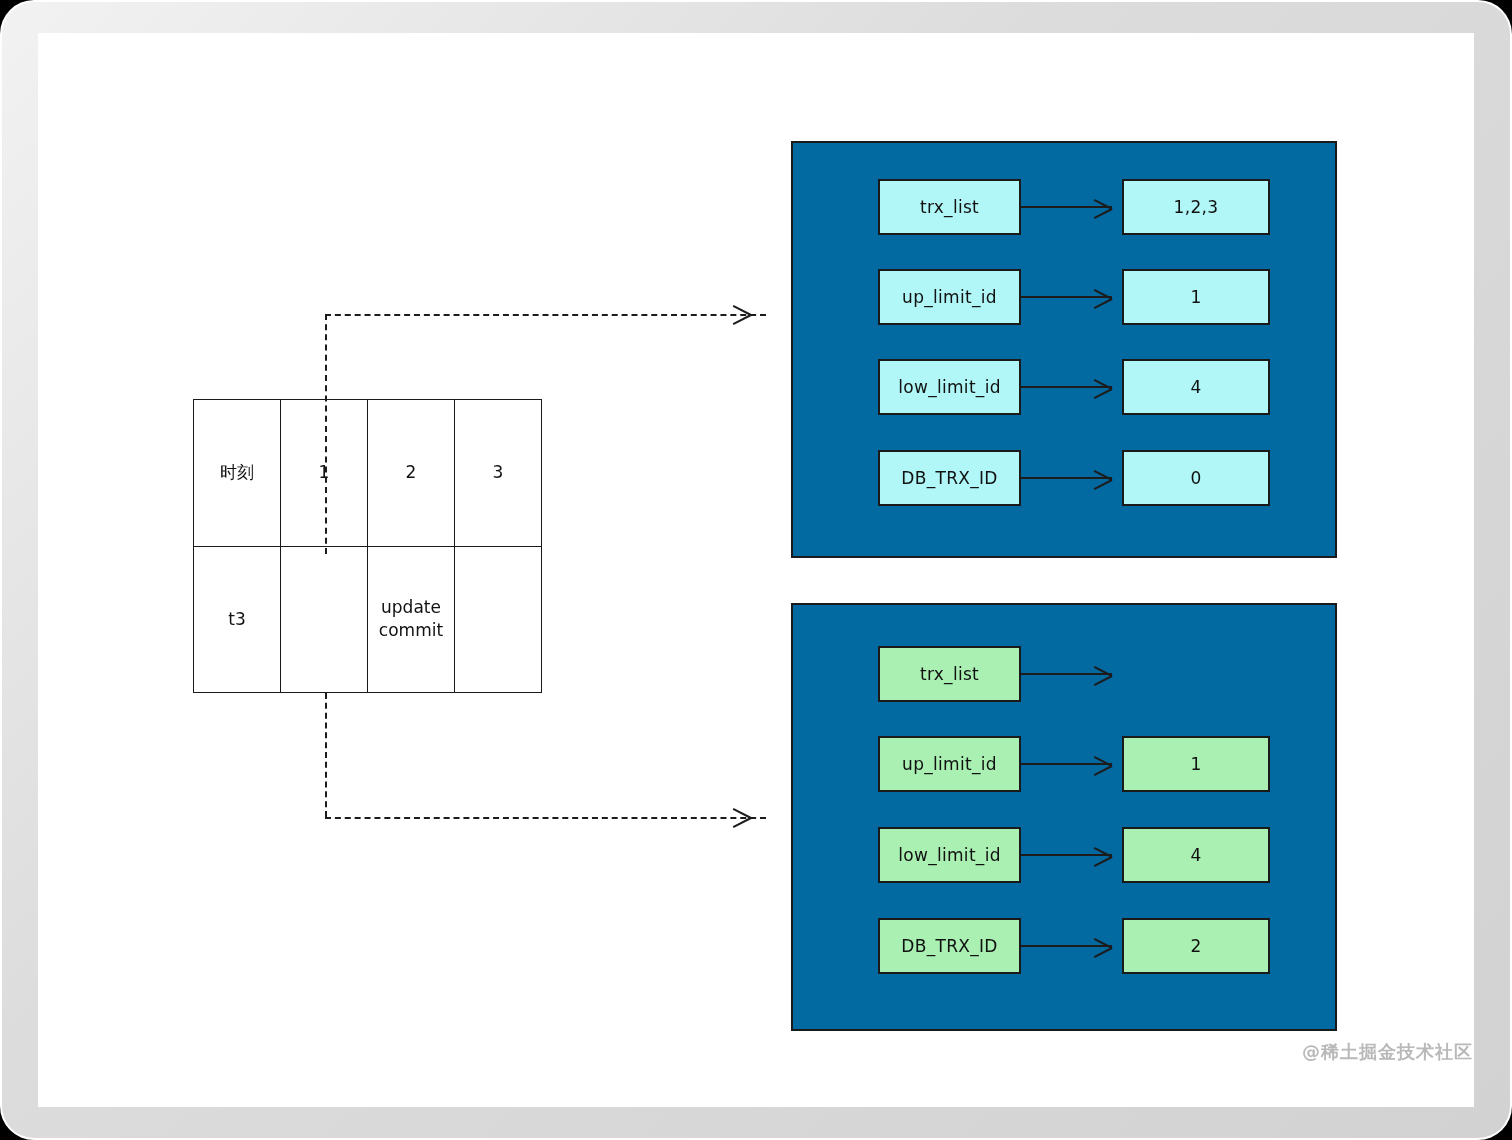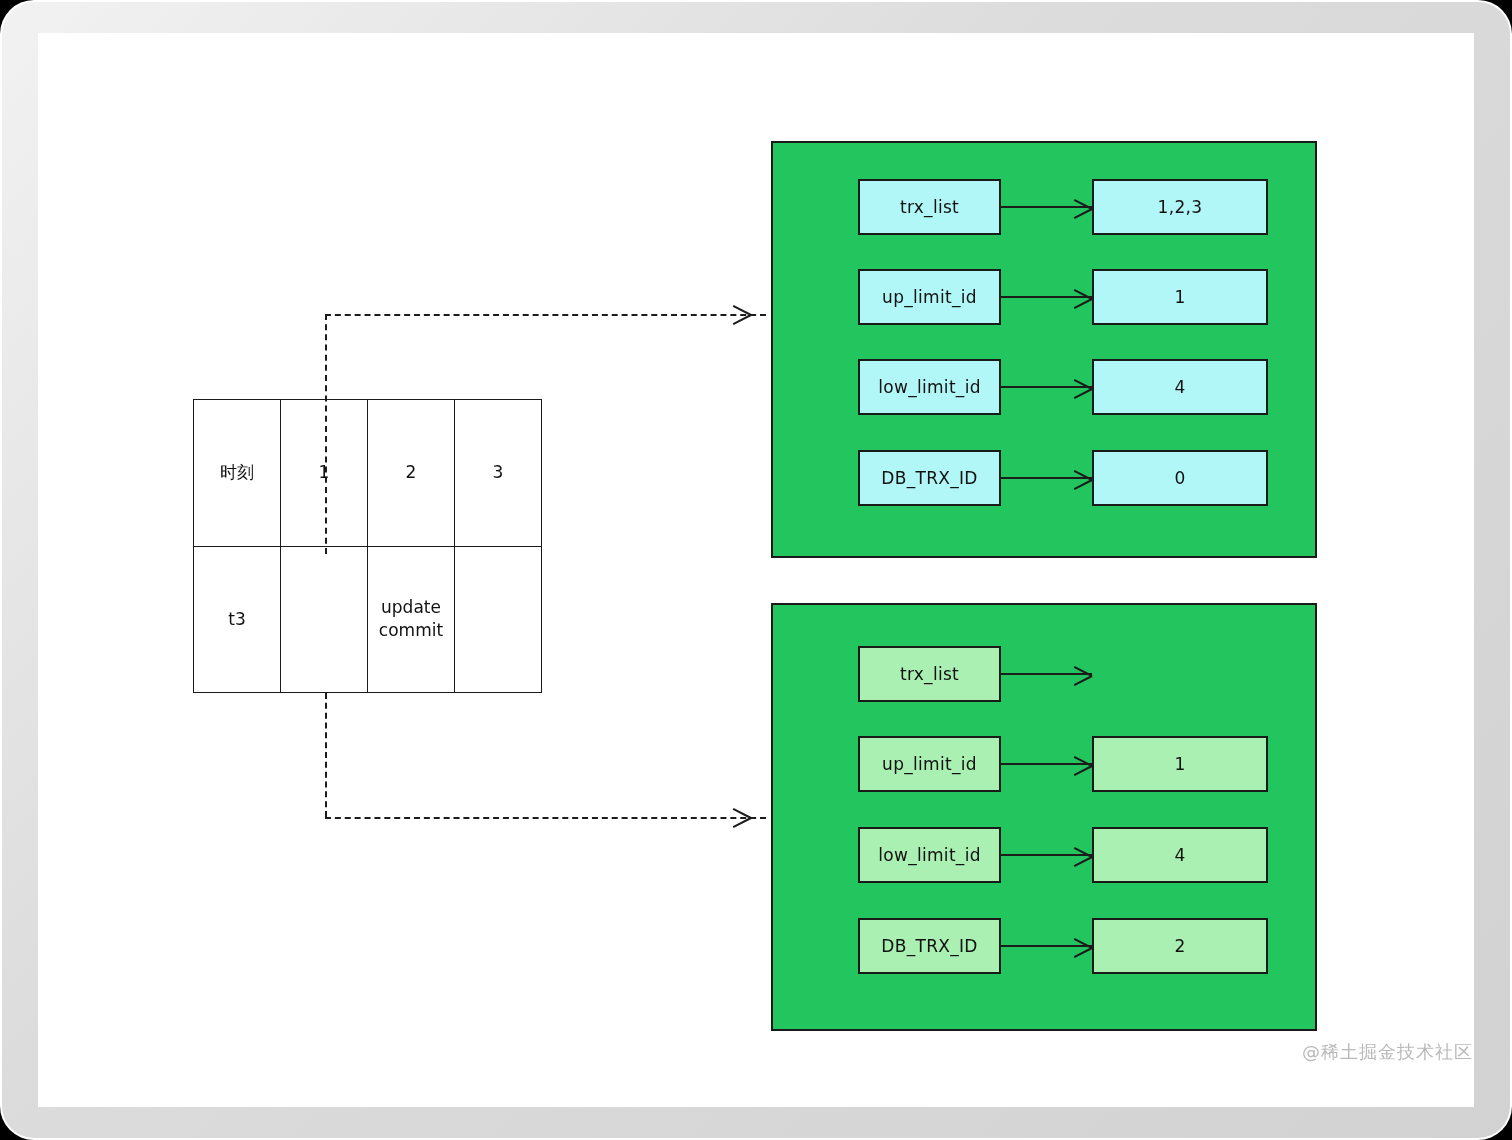--- a/index.html
+++ b/index.html
@@ -92,22 +92,23 @@
     border-top: 2.2px solid #1c1c1c;
     transform-origin: right center;
   }
   .arrowhead::before { right: 0; top: 0; transform: rotate(-27deg); }
   .arrowhead::after  { right: 0; top: 0; transform: rotate(27deg); }
 
   
   .panel {
     position: absolute;
     border: 2.4px solid #1a1a1a;
-    background: #22c55e;
+    background: #0369a1;
     box-sizing: border-box;
+    margin-left: 20px;
   }
   #panel-top    { left: 771px; top: 141px;  width: 546px; height: 417px; }
   #panel-bottom { left: 771px; top: 603px;  width: 546px; height: 428px; }
 
   .kv-row {
     position: absolute;
     left: 0; right: 0;
     height: 56px;
   }
   .kv-key, .kv-val {
@@ -118,21 +119,21 @@
     box-sizing: border-box;
     display: flex;
     align-items: center;
     justify-content: center;
     font-size: 17px;
     color: #111111;
     font-family: "DejaVu Sans", "Liberation Sans", sans-serif;
     letter-spacing: 0.3px;
   }
   .kv-key { left: 85px;  width: 143px; }
-  .kv-val { left: 319px; width: 176px; }
+  .kv-val { left: 329px; width: 148px; }
 
   .cyan  .kv-key, .cyan  .kv-val { background: #b2f7f7; }
   .green .kv-key, .green .kv-val { background: #a9f0b2; }
 
   .kv-arrow {
     position: absolute;
     left: 228px;
     top: 27px;
     width: 91px;
     height: 0;
@@ -143,20 +144,21 @@
   
   #watermark {
     position: absolute;
     left: 1302px;
     top: 1040px;
     font-size: 18px;
     color: #b9b9b9;
     font-family: "DejaVu Sans", "Liberation Sans", sans-serif;
     white-space: nowrap;
     letter-spacing: 1px;
+    font-weight: bold;
   }
 </style>
 </head>
 <body>
 
 <div id="frame">
   <div id="frame-bevel"></div>
 
   <div id="canvas">
 

